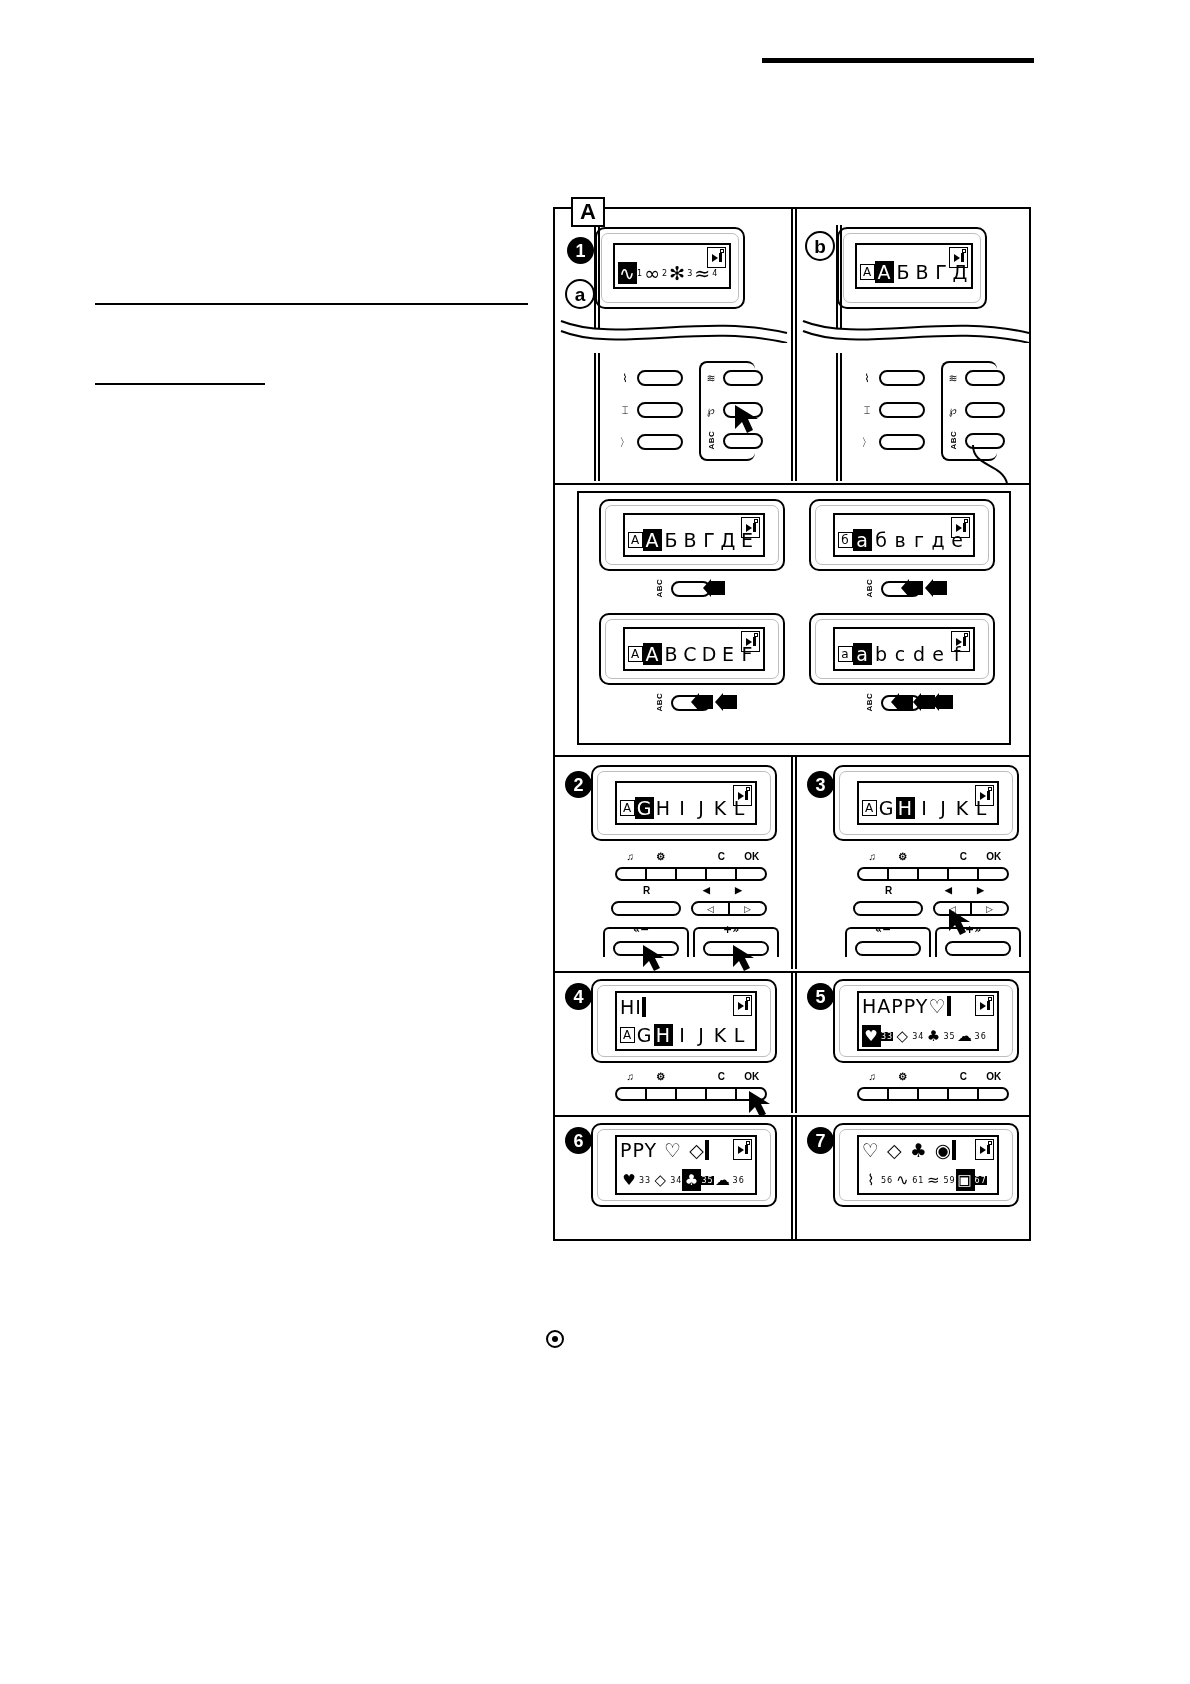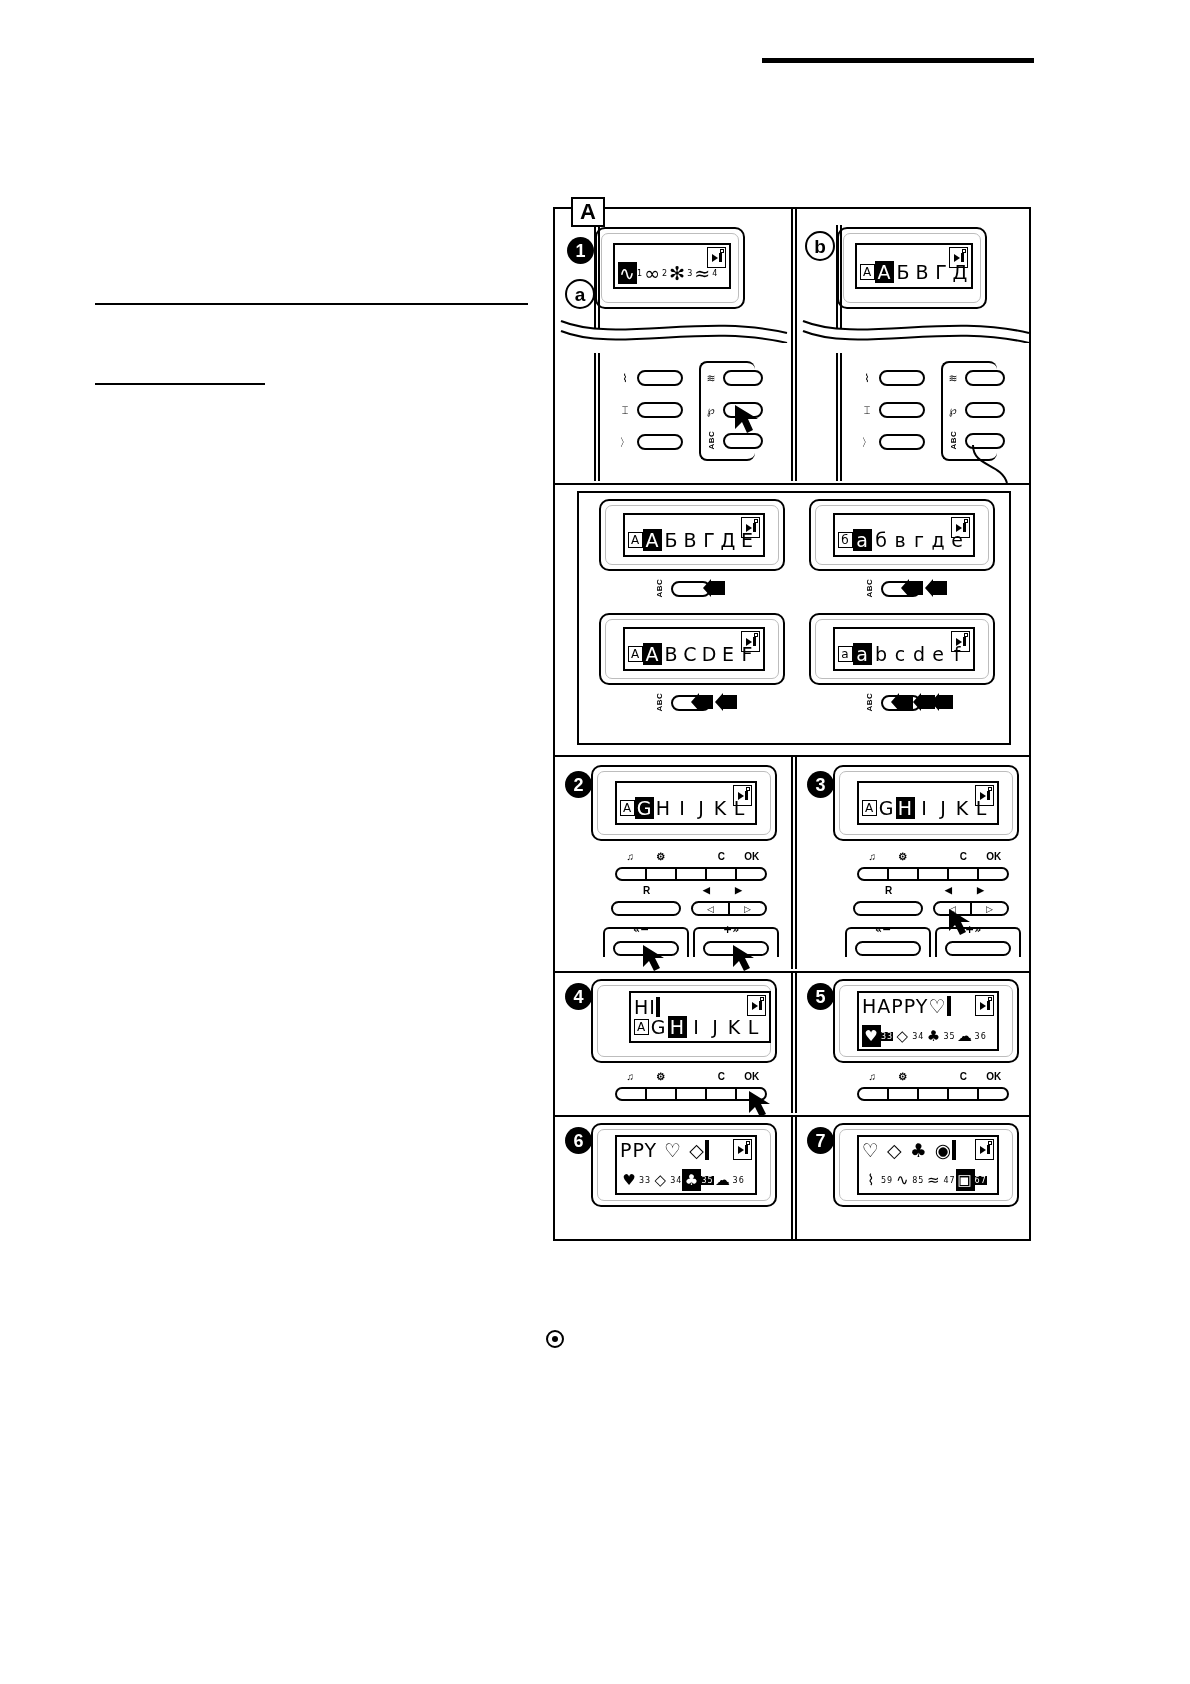--- a/index.html
+++ b/index.html
@@ -596,21 +596,21 @@
   </div>
 
   <div class="band" style="top:762px;height:142px;border-top:2px solid #000;">
     <div class="vdiv" style="left:236px;"></div>
     <div class="vdiv" style="left:240px;"></div>
 
     <div class="cell" style="left:0;top:0;width:236px;height:142px;">
       <div class="badge" style="left:10px;top:10px;">4</div>
       <div class="bezel" style="left:36px;top:6px;width:186px;height:84px;">
         <div class="bezel-inner"></div>
-        <div class="lcd" style="left:36px;top:10px;width:142px;height:52px;">
+        <div class="lcd" style="left:22px;top:10px;width:142px;height:60px;">
           <div class="mode-icon">
             <span class="dot"></span>
               <span class="tri"></span>
               <span class="bar"></span>
           </div>
           <div class="lcd-row" style="top:3px;left:3px;">
             <span class="ch" style="min-width:auto">HI</span>
             <span class="ch caret"></span>
           </div>
           <div class="lcd-row" style="bottom:3px;left:3px;">
@@ -732,25 +732,25 @@
             <span class="dot"></span>
               <span class="tri"></span>
               <span class="bar"></span>
           </div>
           <div class="lcd-row" style="top:2px;left:3px;">
             <span class="ch" style="min-width:auto">♡ ◇ ♣ ◉</span>
             <span class="ch caret"></span>
           </div>
           <div class="lcd-row" style="bottom:2px;left:3px;">
             <span class="ch small">⌇</span>
+            <sup style="font-size:8px">56</sup>
+            <span class="ch small">∿</span>
+            <sup style="font-size:8px">61</sup>
+            <span class="ch small">≈</span>
             <sup style="font-size:8px">59</sup>
-            <span class="ch small">∿</span>
-            <sup style="font-size:8px">85</sup>
-            <span class="ch small">≈</span>
-            <sup style="font-size:8px">47</sup>
             <span class="ch inv small">▣</span>
             <sup style="font-size:8px;background:#000;color:#fff">67</sup>
           </div>
         </div>
       </div>
     </div>
   </div>
 
 </div>
 

